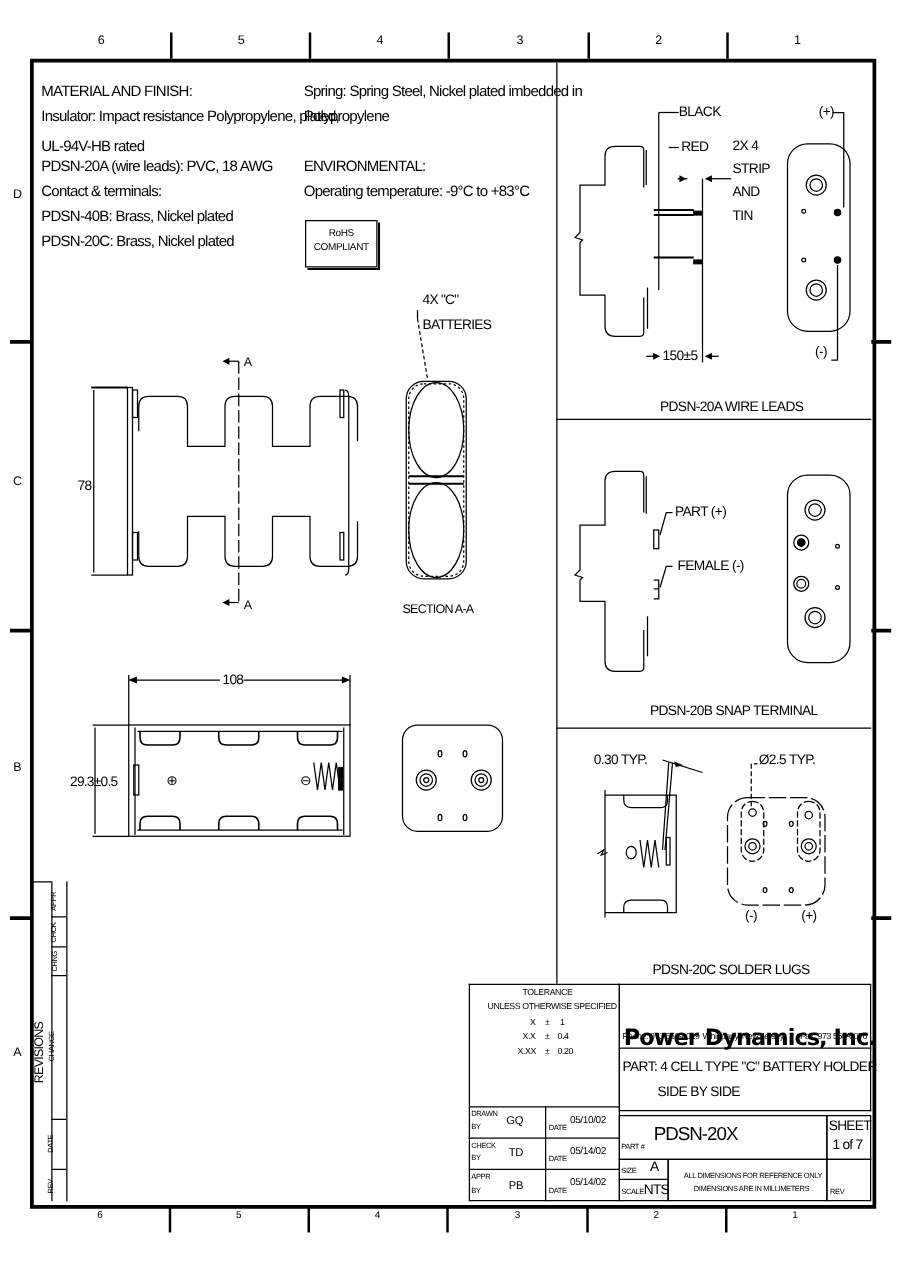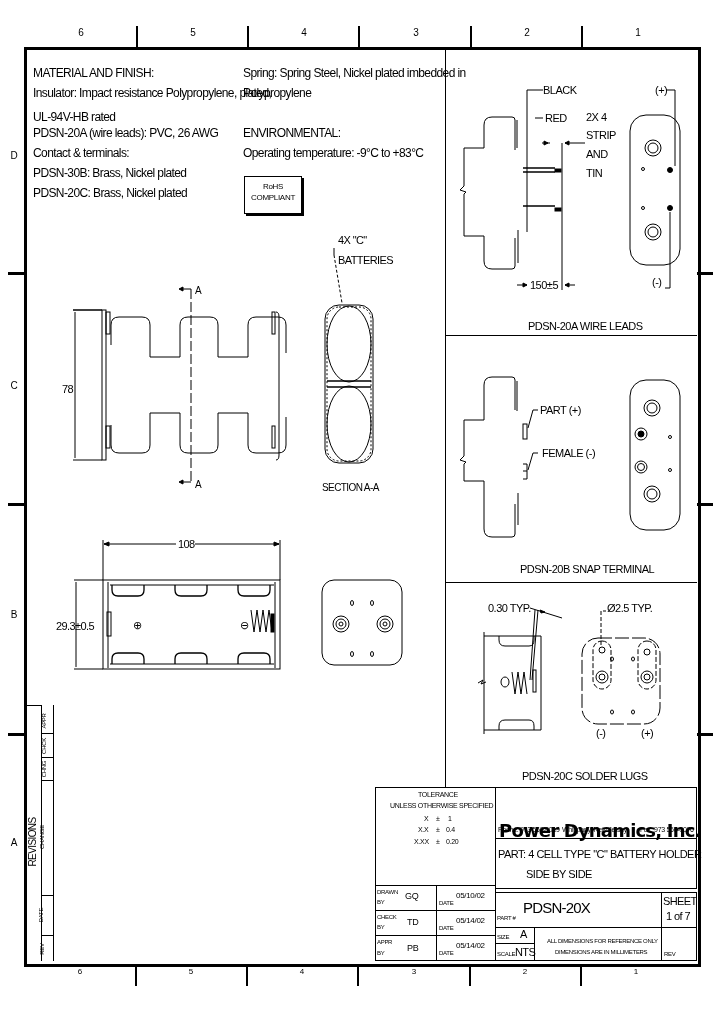--- a/index.html
+++ b/index.html
@@ -62,23 +62,23 @@
 <div class="frame"></div>
 
 <div class="abs" style="left:445px;top:50px;width:1px;height:737px;background:#000"></div>
 <div class="abs" style="left:445px;top:335px;width:252px;height:1px;background:#000"></div>
 <div class="abs" style="left:445px;top:582px;width:252px;height:1px;background:#000"></div>
 
 <div>
   <span class="txt" style="left:33px;top:66px">MATERIAL AND FINISH:</span>
   <span class="txt" style="left:33px;top:86px">Insulator: Impact resistance Polypropylene, plated,</span>
   <span class="txt" style="left:33px;top:110px">UL-94V-HB rated</span>
-  <span class="txt" style="left:33px;top:126px">PDSN-20A (wire leads): PVC, 26 AWG</span>
+  <span class="txt" style="left:33px;top:126px">PDSN-20A (wire leads): PVC, 18 AWG</span>
   <span class="txt" style="left:33px;top:146px">Contact &amp; terminals:</span>
-  <span class="txt" style="left:33px;top:166px">PDSN-30B: Brass, Nickel plated</span>
+  <span class="txt" style="left:33px;top:166px">PDSN-40B: Brass, Nickel plated</span>
   <span class="txt" style="left:33px;top:186px">PDSN-20C: Brass, Nickel plated</span>
   <span class="txt" style="left:243px;top:66px">Spring: Spring Steel, Nickel plated imbedded in</span>
   <span class="txt" style="left:243px;top:86px">Polypropylene</span>
   <span class="txt" style="left:243px;top:126px">ENVIRONMENTAL:</span>
   <span class="txt" style="left:243px;top:146px">Operating temperature: -9°C to +83°C</span>
   <div class="abs" style="left:244px;top:176px;width:56px;height:36px;border:1px solid #000;box-shadow:2px 2px 0 #000;text-align:center;">
     <div class="sm" style="font-size:8px;margin-top:6px">RoHS</div>
     <div class="sm" style="font-size:8px;margin-top:3px">COMPLIANT</div>
   </div>
 </div>
@@ -270,21 +270,21 @@
     <circle cx="647" cy="652" r="3"></circle>
     <circle cx="647" cy="677" r="6"></circle>
       <circle cx="647" cy="677" r="3"></circle>
     <ellipse cx="612" cy="659" rx="1.5" ry="2"></ellipse>
       <ellipse cx="633" cy="659" rx="1.5" ry="2"></ellipse>
     <ellipse cx="612" cy="712" rx="1.5" ry="2"></ellipse>
       <ellipse cx="633" cy="712" rx="1.5" ry="2"></ellipse>
     <path d="M601 645 v-34 h5" stroke-dasharray="4,2"></path>
   </g>
 </svg>
-<span class="txt lbl" style="left:488px;top:601px">0.30 TYP.</span>
+<span class="txt lbl" style="left:475px;top:601px">0.30 TYP.</span>
 <span class="txt lbl" style="left:607px;top:601px">Ø2.5 TYP.</span>
 <span class="txt lbl" style="left:596px;top:726px">(-)</span>
 <span class="txt lbl" style="left:641px;top:726px">(+)</span>
 <span class="txt lbl" style="left:522px;top:769px">PDSN-20C SOLDER LUGS</span>
 
 <div class="abs" style="left:24px;top:705px;width:17px;height:256px;border-right:1px solid #000;">
   <div class="abs" style="left:0;top:0;width:17px;height:1px;background:#000"></div>
   <div class="abs" style="left:17px;top:0;width:12px;height:256px;border-right:1px solid #000;"></div>
   <div class="abs" style="left:17px;top:28px;width:12px;height:1px;background:#000"></div>
   <div class="abs" style="left:17px;top:52px;width:12px;height:1px;background:#000"></div>

